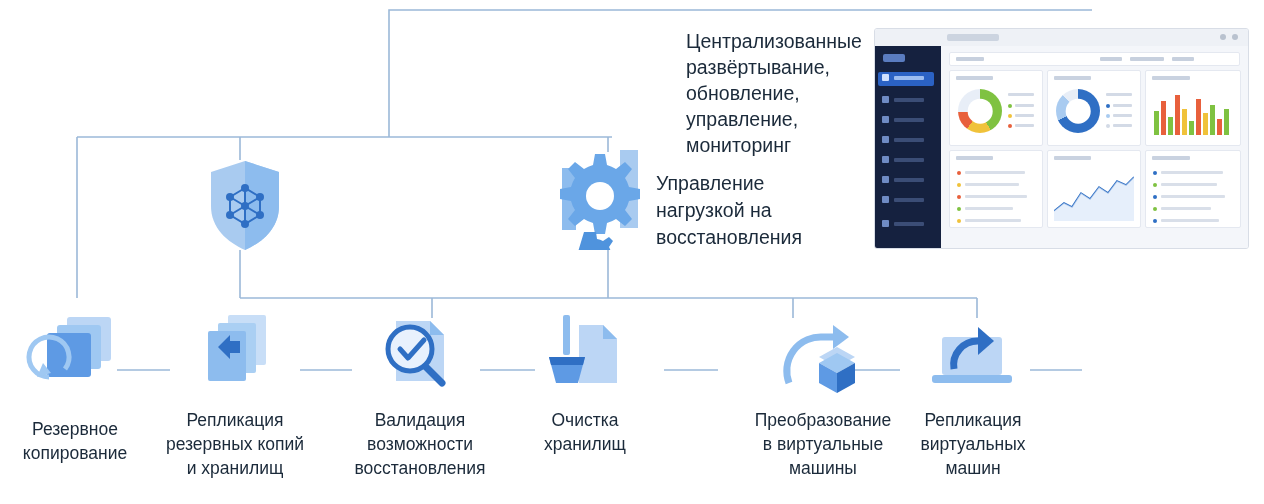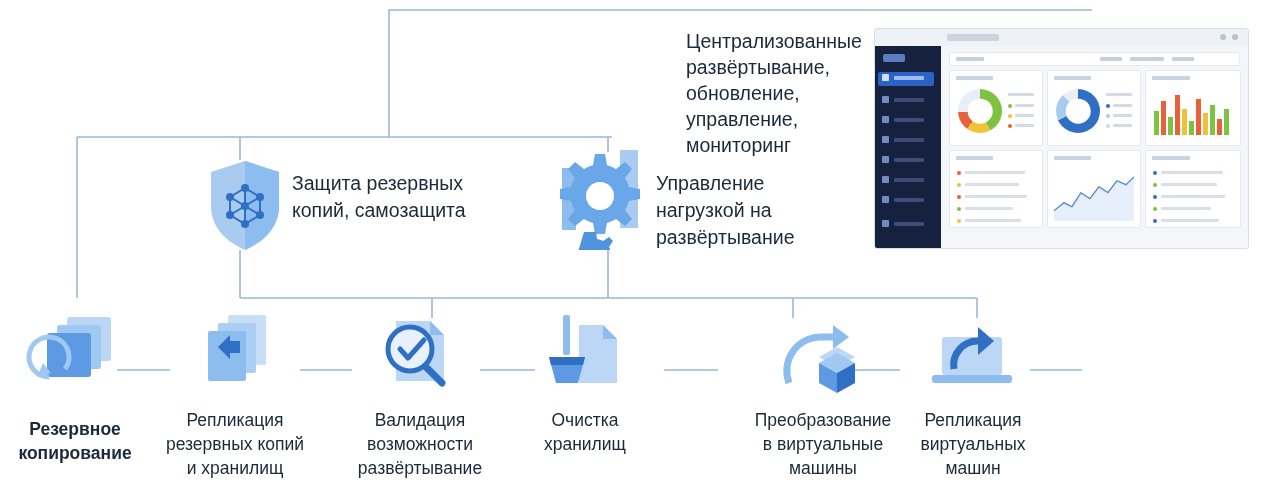--- a/index.html
+++ b/index.html
@@ -146,21 +146,21 @@
     justify-content: center;
   }
   .step .caption {
     margin-top: 12px;
     font-size: 17.5px;
     line-height: 24px;
     color: #1b2a3a;
     white-space: pre-line;
   }
   .step.bold .caption {
-    font-weight: bold;
+    font-weight: normal;
     margin-top: 21px;
   }
 </style>
 </head>
 <body>
 
 <div id="canvas">
 
   <svg class="conn-svg" viewBox="0 0 1264 504">
     <g fill="none" stroke="#9bb8d8" stroke-width="1.6">
@@ -188,22 +188,21 @@
       <path d="M117 370 L170 370"></path>
       <path d="M300 370 L352 370"></path>
       <path d="M480 370 L535 370"></path>
       <path d="M664 370 L718 370"></path>
       <path d="M845 370 L900 370"></path>
       <path d="M1030 370 L1082 370"></path>
     </g>
   </svg>
 
   <div class="ann" id="ann-central">Централизованные развёртывание, обновление, управление, мониторинг</div>
-  <div class="ann" id="ann-protect">Защита резервных копий, самозащита</div>
-  <div class="ann" id="ann-load">Управление нагрузкой на развёртывание</div>
+  <div class="ann" id="ann-load">Управление нагрузкой на восстановления</div>
 
   <div class="mid-icon" id="icon-shield">
     <svg width="78" height="96" viewBox="0 0 78 96">
       <path d="M39 3 L73 14 L73 48 C73 70 57 84 39 92 C21 84 5 70 5 48 L5 14 Z" fill="#a9cbf0"></path>
       <path d="M39 3 L73 14 L73 48 C73 70 57 84 39 92 L39 3 Z" fill="#8dbcee"></path>
       <g stroke="#2f6fc4" stroke-width="2" fill="none">
         <path d="M39 30 L24 39 L24 57 L39 66 L54 57 L54 39 Z"></path>
         <path d="M39 30 L39 48 M24 39 L39 48 M54 39 L39 48 M24 57 L39 48 M54 57 L39 48 M39 66 L39 48"></path>
       </g>
       <g fill="#2f6fc4">
@@ -392,21 +391,21 @@
       <svg width="92" height="84" viewBox="0 0 92 84">
         <path d="M22 10 h34 l14 14 v46 h-48 z" fill="#bcd6f5"></path>
         <path d="M56 10 v14 h14 z" fill="#8dbcee"></path>
         <circle cx="36" cy="38" r="22" fill="#e8f1fd" stroke="#2f6fc4" stroke-width="5"></circle>
         <path d="M26 38 l8 9 l16 -18" fill="none" stroke="#2f6fc4" stroke-width="5" stroke-linecap="round" stroke-linejoin="round"></path>
         <path d="M52 56 l16 16" stroke="#2f6fc4" stroke-width="7" stroke-linecap="round"></path>
       </svg>
     </div>
     <div class="caption">Валидация
 возможности
-развёртывание</div>
+восстановления</div>
   </div>
 
   <div class="step" style="left:510px;">
     <div class="icon-wrap">
       <svg width="92" height="84" viewBox="0 0 92 84">
         <path d="M40 14 h24 l14 14 v44 h-38 z" fill="#bcd6f5"></path>
         <path d="M64 14 v14 h14 z" fill="#8dbcee"></path>
         <rect x="24" y="4" width="7" height="40" rx="2" fill="#8dbcee"></rect>
         <path d="M10 46 h36 l-7 26 h-22 z" fill="#5e9ae4"></path>
         <path d="M10 46 h36 l-2 8 h-32 z" fill="#2f6fc4"></path>

